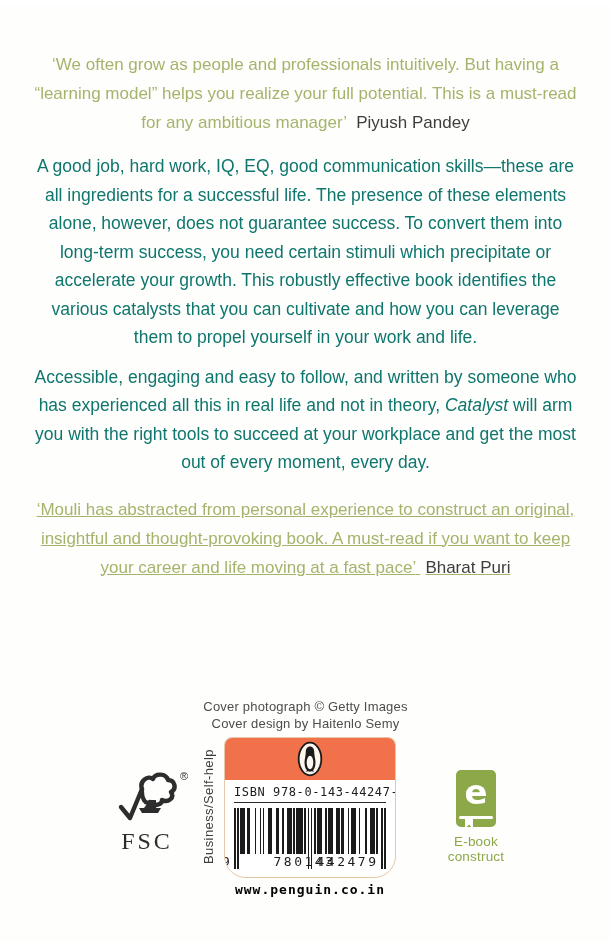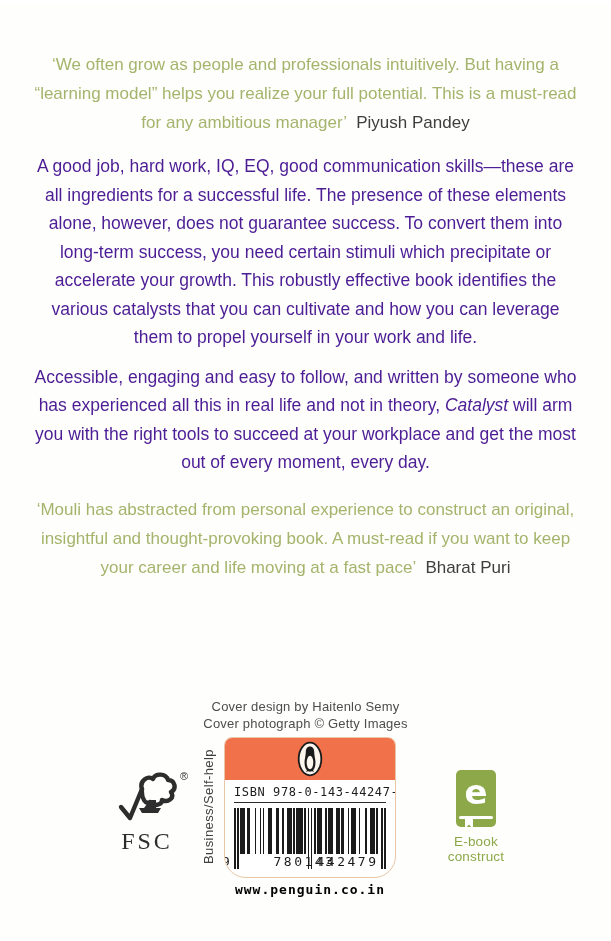--- a/index.html
+++ b/index.html
@@ -13,26 +13,26 @@
   }
   .content{
     width:544px;margin:0 auto;padding-top:46px;text-align:center;
   }
   p{margin:0;}
   .quote{
     color:#a5b46c;font-size:17px;line-height:29px;font-weight:400;
   }
   .quote .attr{color:#3e3e3e;margin-left:.3em;}
   .body-text{
-    color:#4c1d95;font-size:17.5px;line-height:28.5px;font-weight:400;
+    color:#0f766e;font-size:17.5px;line-height:28.5px;font-weight:400;
   }
   .mb-q1{margin-bottom:15px;}
   .mb-p1{margin-bottom:11px;}
   .mb-p2{margin-bottom:18px;}
-  .mb-q2{margin-bottom:9px;}
+  .mb-q2{margin-bottom:9px;text-decoration:underline;}
   em{font-style:italic;}
 
   
   .credits{
     position:absolute;top:694px;left:0;right:0;text-align:center;
     color:#4d4d4d;font-size:13px;line-height:17px;letter-spacing:.2px;
   }
   .barcode-box{
     position:absolute;top:733px;left:224px;width:172px;height:141px;
     background:#fff;border:1px solid #e8c7a6;
@@ -130,22 +130,22 @@
 
     <p class="quote mb-q2">
       <span>‘Mouli has abstracted from personal experience to construct an original, insightful and thought-provoking book. A must-read if you want to keep your career and life moving at a fast pace’</span>
       <span class="attr">Bharat Puri</span>
     </p>
 
 
   </div>
 
   <div class="credits">
+    <div>Cover photograph © Getty Images</div>
     <div>Cover design by Haitenlo Semy</div>
-    <div>Cover photograph © Getty Images</div>
   </div>
 
   <div class="category-vertical">Business/Self-help</div>
 
   <div class="fsc">
     <span class="fsc-mark">
       <svg width="62" height="54" viewBox="0 0 62 54" aria-hidden="true">
         <g fill="none" stroke="#2d2d2d" stroke-width="4.4" stroke-linecap="round" stroke-linejoin="round">
           <path d="M5 35 L14 46 L26 17"></path>
           <path d="M26 17 C23 9 32 3 37 7 C39 1 50 1 52 8 C59 8 61 17 55 20 C59 26 52 31 46 28 C46 33 37 35 34 30 C30 33 25 27 26 17 Z"></path>

